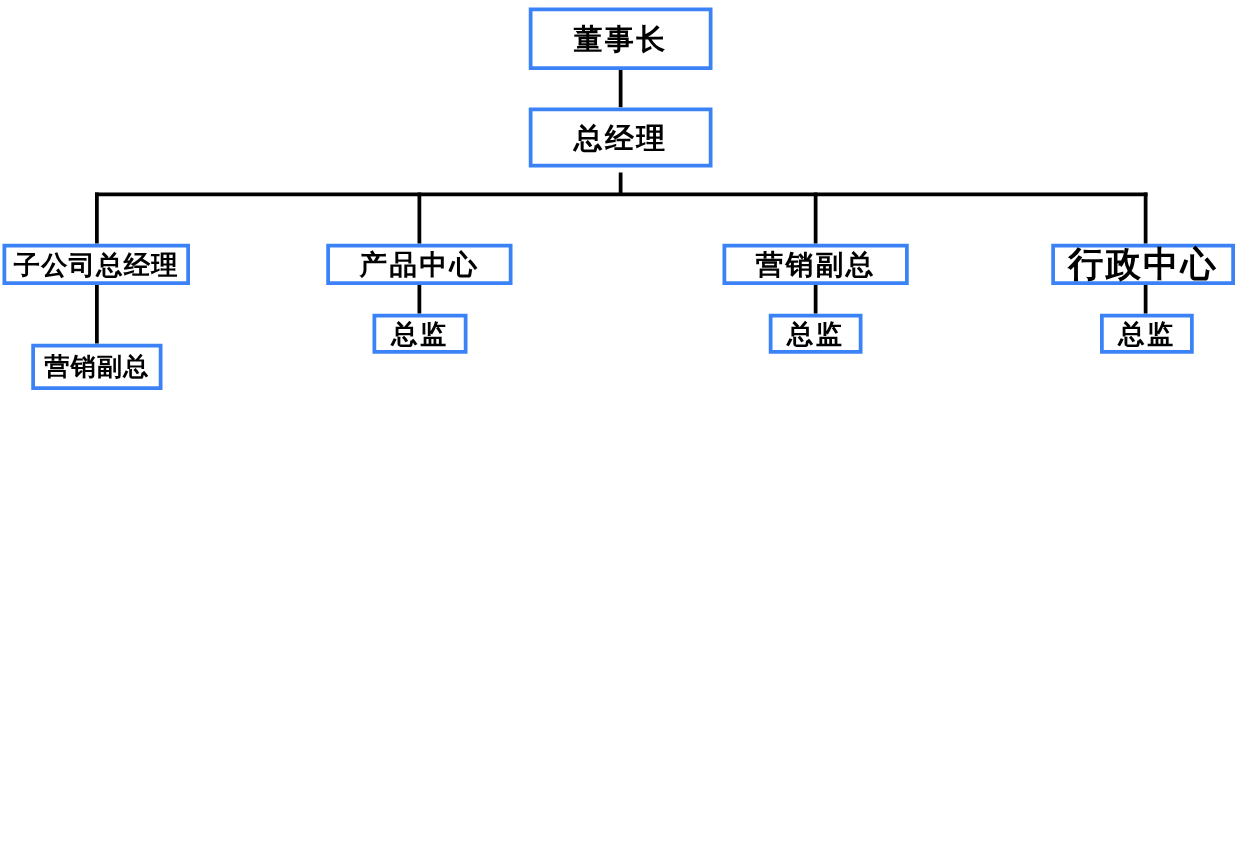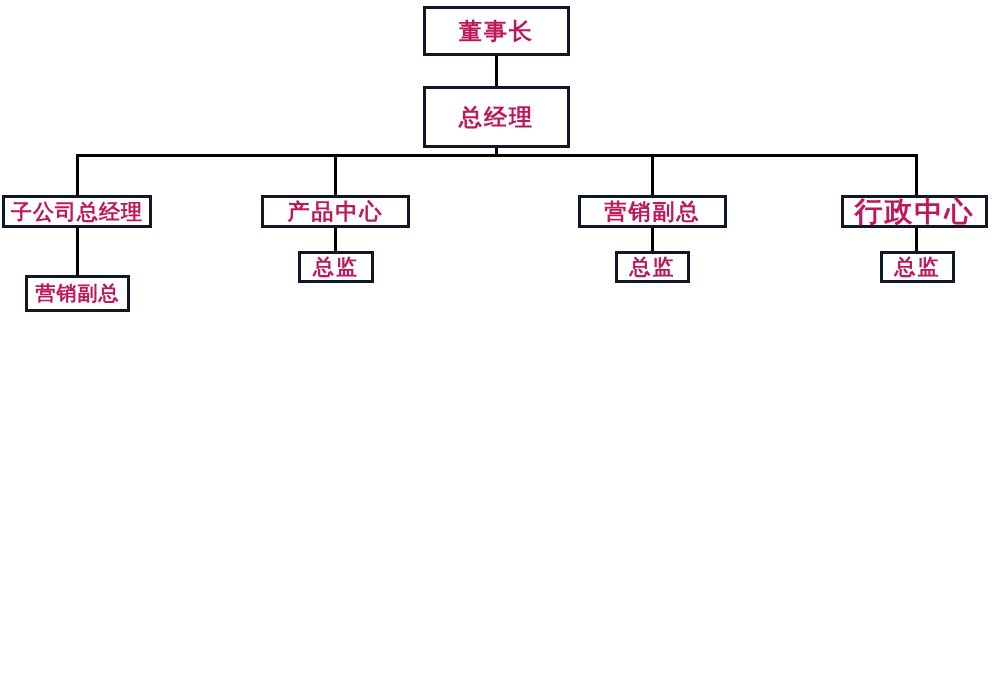--- a/index.html
+++ b/index.html
@@ -11,39 +11,39 @@
   .canvas {
     position: relative;
     width: 1000px;
     height: 676px;
     background: #ffffff;
     overflow: hidden;
   }
   .node {
     position: absolute;
     box-sizing: border-box;
-    border: 3px solid #0f172a;
+    border: 3px solid #3b82f6;
     background: #ffffff;
-    color: #be185d;
+    color: #000000;
     display: flex;
     align-items: center;
     justify-content: center;
     font-weight: bold;
     letter-spacing: 2px;
     white-space: nowrap;
     z-index: 2;
   }
   .line {
     position: absolute;
     background: #000000;
     z-index: 1;
   }
   
   .n-chairman        { left: 423px; top: 6px;   width: 147px; height: 50px; font-size: 23px; }
-  .n-gm              { left: 423px; top: 86px;  width: 147px; height: 62px; font-size: 23px; }
+  .n-gm              { left: 423px; top: 86px;  width: 147px; height: 48px; font-size: 23px; }
   .n-subsidiary      { left: 2px;   top: 195px; width: 150px; height: 33px; font-size: 21px; letter-spacing: 1px; }
   .n-product         { left: 261px; top: 195px; width: 149px; height: 33px; font-size: 22px; }
   .n-marketing       { left: 578px; top: 195px; width: 149px; height: 33px; font-size: 22px; }
   .n-admin           { left: 841px; top: 195px; width: 147px; height: 33px; font-size: 28px; }
   .n-deputy          { left: 25px;  top: 275px; width: 105px; height: 37px; font-size: 20px; letter-spacing: 1px; text-align: right; }
   .n-dir-product     { left: 298px; top: 251px; width: 76px;  height: 32px; font-size: 21px; }
   .n-dir-marketing   { left: 615px; top: 251px; width: 75px;  height: 32px; font-size: 21px; }
   .n-dir-admin       { left: 880px; top: 251px; width: 75px;  height: 32px; font-size: 21px; }
   
   .l-chair-gm   { left: 495px; top: 56px;  width: 3px;   height: 30px; }

